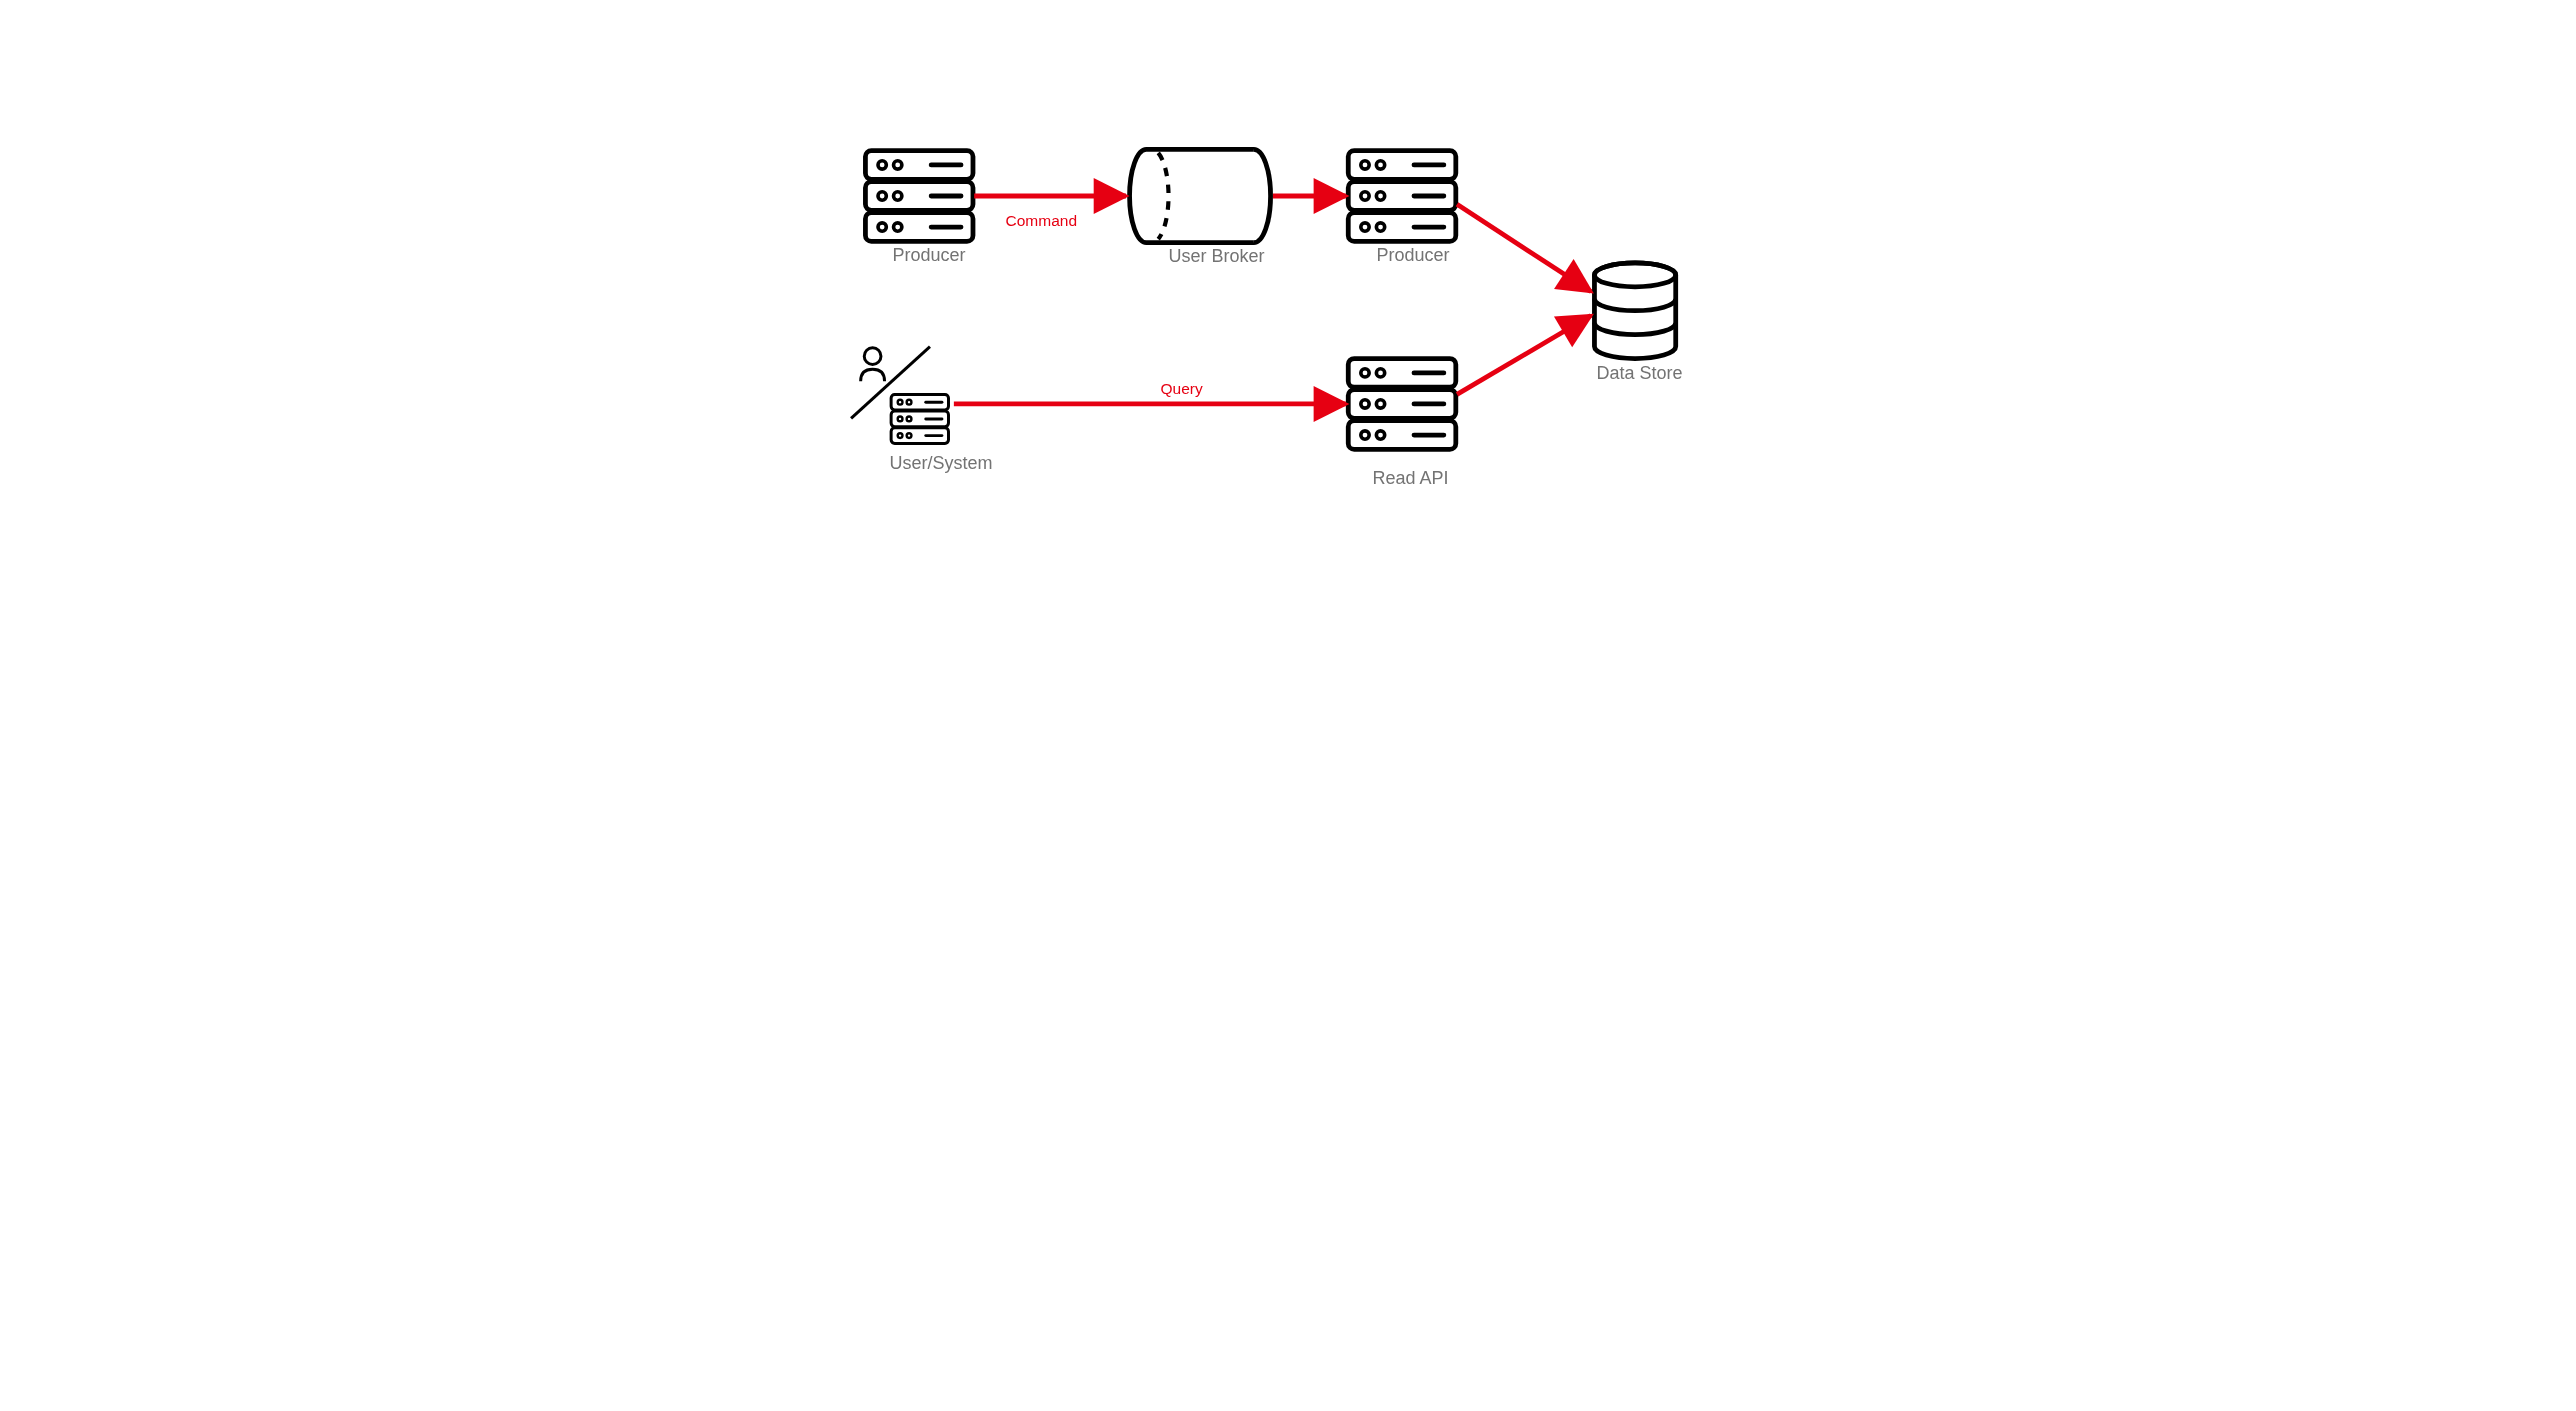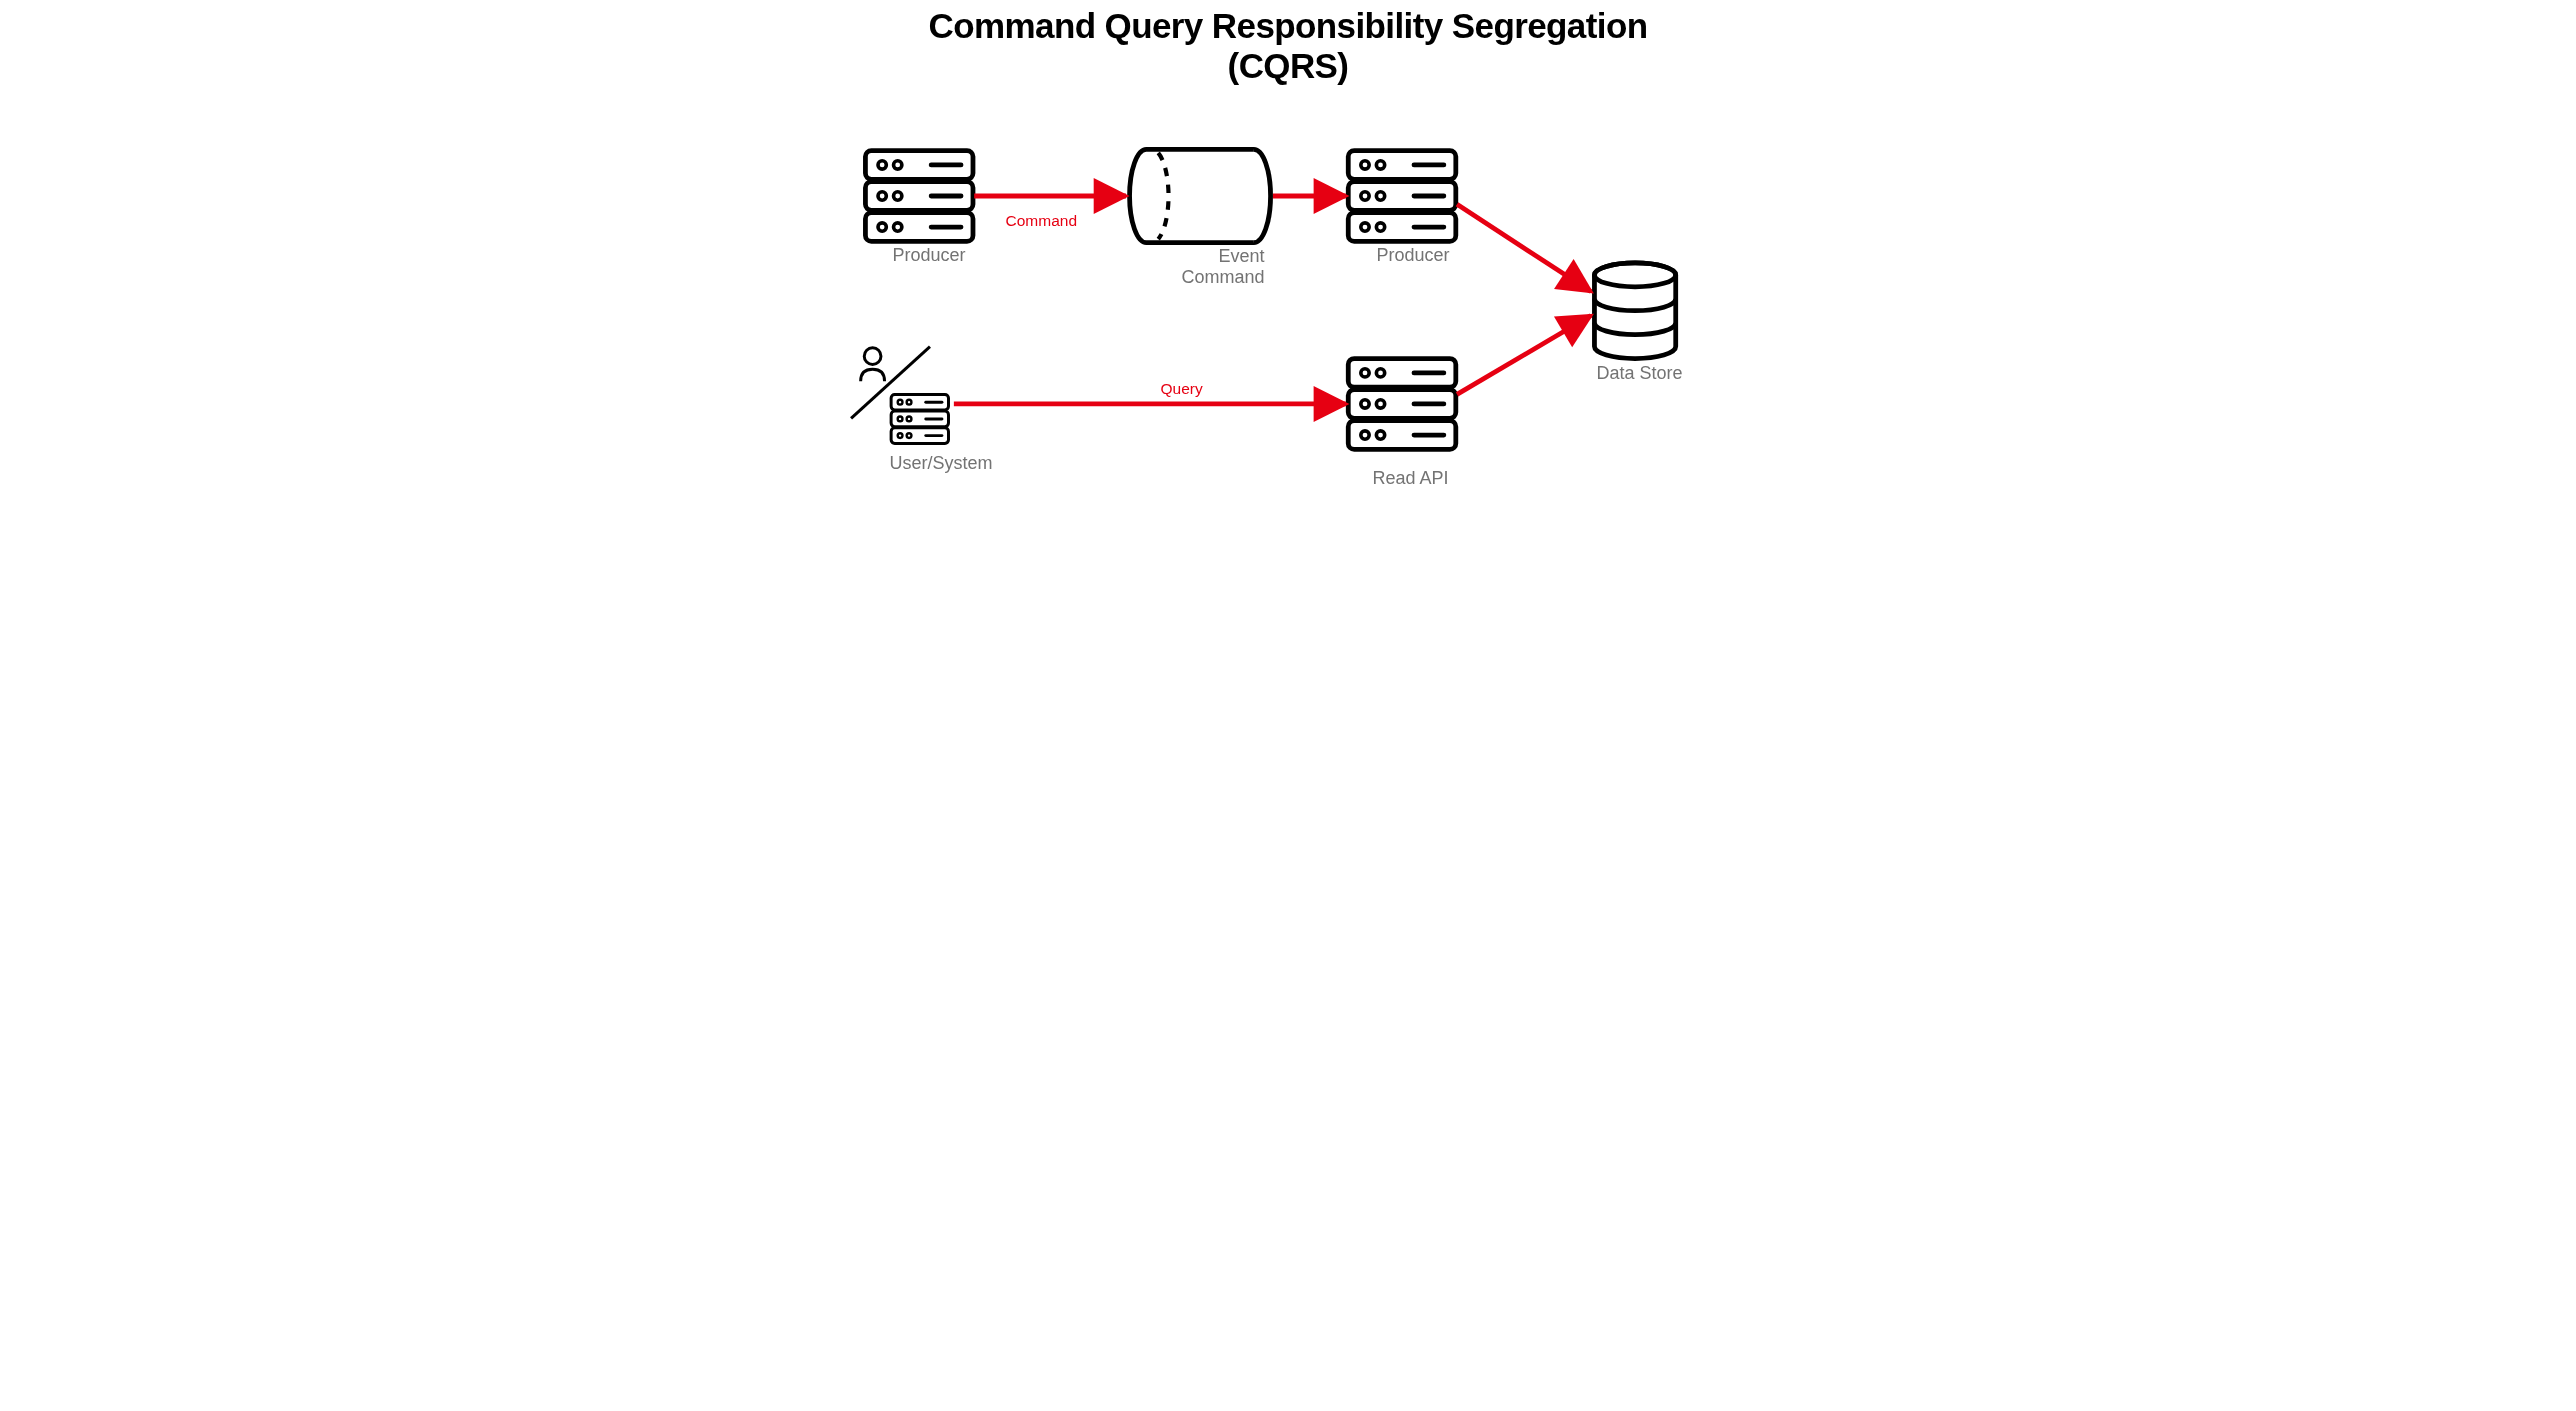--- a/index.html
+++ b/index.html
@@ -8,24 +8,20 @@
            font-size:35px;font-weight:900;color:#000;line-height:1.15;letter-spacing:-0.6px;margin:0;}
   .node-label{position:absolute;font-size:18px;color:#737373;text-align:right;font-weight:400;}
   .edge-label{position:absolute;font-size:15.5px;color:#e60012;font-weight:500;}
   svg.canvas{position:absolute;left:0;top:0;width:897px;height:490px;overflow:visible;}
 </style>
 </head>
 <body>
 
 <div class="stage">
 
-  <h1 class="title">
-    <span>Command Query Responsibility  Segregation</span><br>
-    <span>(CQRS)</span>
-  </h1>
 
   <svg class="canvas" viewBox="0 0 1500 820">
     <defs>
       <marker id="arrowRed" viewBox="0 0 12 12" refX="10" refY="6" markerWidth="9" markerHeight="9" orient="auto-start-reverse">
         <path d="M1 1 L11 6 L1 11 Z" fill="#e60012"></path>
       </marker>
 
       <g id="server-stack">
         <g stroke="#000" stroke-width="8" fill="#fff">
           <rect x="0" y="0" width="180" height="48" rx="10"></rect>
@@ -101,21 +97,21 @@
     </g>
 
     <line x1="224" y1="328" x2="478" y2="328" stroke="#e60012" stroke-width="8" marker-end="url(#arrowRed)"></line>
     <line x1="724" y1="328" x2="846" y2="328" stroke="#e60012" stroke-width="8" marker-end="url(#arrowRed)"></line>
     <line x1="1032" y1="342" x2="1256" y2="488" stroke="#e60012" stroke-width="8" marker-end="url(#arrowRed)"></line>
     <line x1="190" y1="676" x2="846" y2="676" stroke="#e60012" stroke-width="8" marker-end="url(#arrowRed)"></line>
     <line x1="1032" y1="660" x2="1256" y2="528" stroke="#e60012" stroke-width="8" marker-end="url(#arrowRed)"></line>
   </svg>
 
   <div class="node-label" style="left:36px;  top:245px; width:90px;">Producer</div>
-  <div class="node-label" style="left:299px; top:246px; width:126px;">Event Command</div>
+  <div class="node-label" style="left:299px; top:246px; width:126px;">User Broker</div>
   <div class="node-label" style="left:514px; top:245px; width:96px;">Producer</div>
   <div class="node-label" style="left:747px;top:363px; width:96px;">Data Store</div>
   <div class="node-label" style="left:519px; top:468px; width:90px;">Read API</div>
   <div class="node-label" style="left:6px;  top:453px; width:114px;margin-left:33px;">User/System</div>
 
   <div class="edge-label" style="left:166px; top:172px;margin-top:40px;">Command</div>
   <div class="edge-label" style="left:321px; top:380px;">Query</div>
 
 </div>
 

